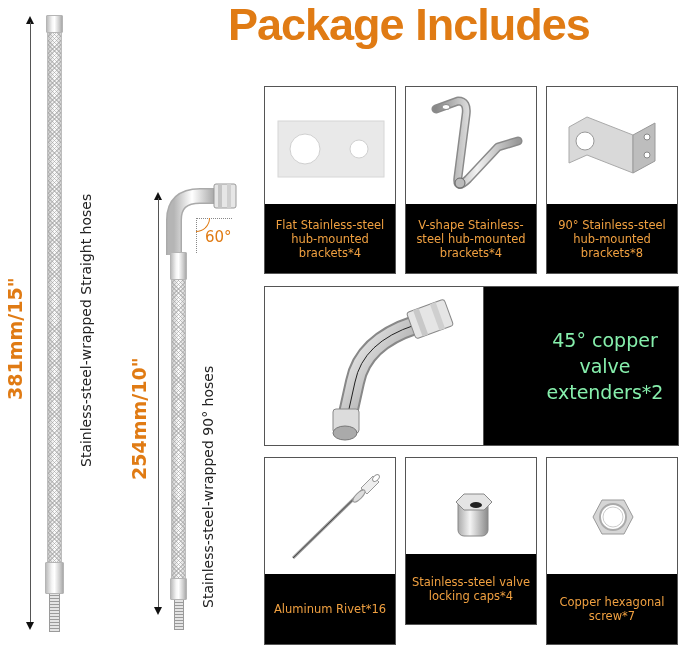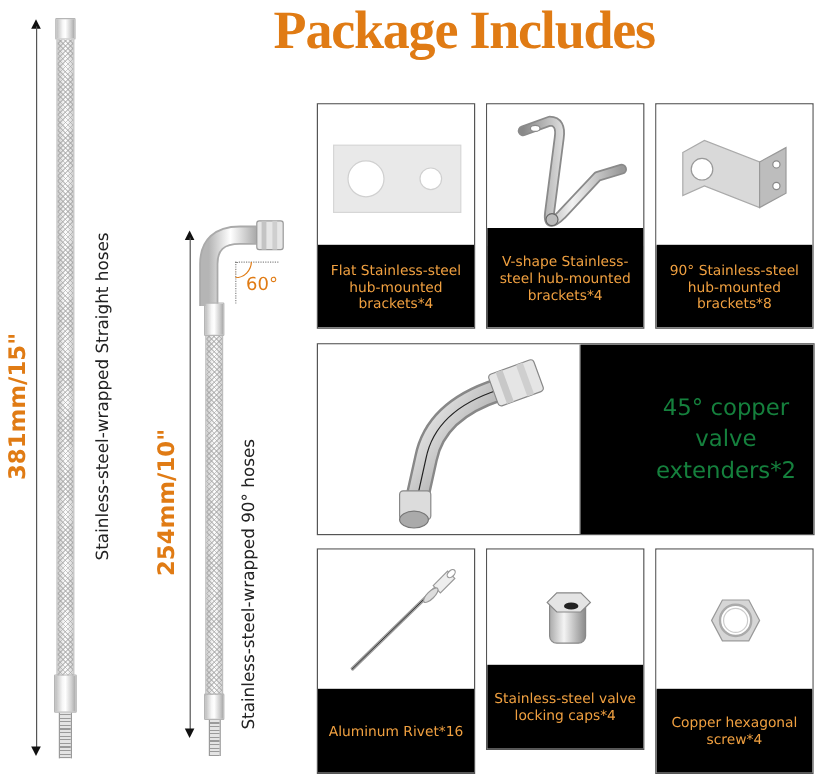--- a/index.html
+++ b/index.html
@@ -1,21 +1,21 @@
 <!DOCTYPE html>
 <html><head>
   <meta charset="utf-8">
   <style>
     * { box-sizing: border-box; margin: 0; padding: 0; }
     html, body { width: 679px; height: 646px; background: #ffffff; overflow: hidden; }
     body { position: relative; font-family: "Liberation Sans", sans-serif; }
 
     .title {
       position: absolute; left: 228px; top: 0px; width: 451px; height: 52px;
-      color: #e07b14; font-family: Liberation Serif, serif; font-weight: bold;
+      color: #e07b14; font-family: Liberation Sans, sans-serif; font-weight: bold;
       font-size: 45px; letter-spacing: -1px; line-height: 50px; white-space: nowrap;
     }
 
     
     .dim-line { position: absolute; width: 1px; background: #555; }
     .arrow-up, .arrow-down { position: absolute; width: 0; height: 0;
       border-left: 4px solid transparent; border-right: 4px solid transparent; }
     .arrow-up { border-bottom: 8px solid #111; }
     .arrow-down { border-top: 8px solid #111; }
 
@@ -64,21 +64,21 @@
     .card { position: absolute; border: 1px solid #555; background: #fff; overflow: hidden; }
     .card .img { position: absolute; left: 0; top: 0; right: 0; background: #fff; }
     .card .cap {
       position: absolute; left: 0; right: 0; bottom: 0; background: #000;
       display: flex; align-items: center; justify-content: center; text-align: center;
       color: #f0a040; font-family: "DejaVu Sans", sans-serif; font-size: 11.5px; line-height: 14px;
       padding: 4px 4px;
     }
     .wide-cap {
       position: absolute; background: #000; display: flex; align-items: center; justify-content: center;
-      text-align: center; color: #15803d; font-family: "DejaVu Sans", sans-serif;
+      text-align: center; color: #86efac; font-family: "DejaVu Sans", sans-serif;
       font-size: 19px; line-height: 26px; padding-left: 48px;
     }
   </style>
 </head>
 <body>
 
 <div class="title">Package Includes</div>
 
 <div>
   <div class="arrow-up" style="left:26px; top:16px;"></div>
@@ -147,21 +147,21 @@
             <stop offset="0.5" stop-color="#f2f2f2"></stop>
             <stop offset="1" stop-color="#999"></stop>
           </linearGradient>
         </defs>
       <path d="M30 22 L52 14 Q62 14 60 28 L52 90 Q50 104 62 92 L92 60 L112 54" fill="none" stroke="#8a8a8a" stroke-width="9" stroke-linecap="round" stroke-linejoin="round"></path>
       <path d="M30 22 L52 14 Q62 14 60 28 L52 90 Q50 104 62 92 L92 60 L112 54" fill="none" stroke="url(#vb)" stroke-width="6" stroke-linecap="round" stroke-linejoin="round"></path>
       <ellipse cx="40" cy="20" rx="4" ry="2.5" fill="#fff" stroke="#888"></ellipse>
       <circle cx="54" cy="96" r="5" fill="#bbb" stroke="#666"></circle>
     </svg>
   </div>
-  <div class="cap" style="height:83px;">V-shape Stainless-steel hub-mounted brackets*4</div>
+  <div class="cap" style="height:69px;">V-shape Stainless-steel hub-mounted brackets*4</div>
 </div>
 
 <div class="card" style="left:546px; top:86px; width:132px; height:188px;">
   <div class="img" style="height:118px;">
     <svg width="132" height="118" viewBox="0 0 132 118">
       <polygon points="22,40 40,30 86,48 86,86 40,68 22,76" fill="#d9d9d9" stroke="#aaa"></polygon>
       <polygon points="86,48 108,36 108,74 86,86" fill="#bdbdbd" stroke="#999"></polygon>
       <circle cx="38" cy="54" r="9" fill="#fff" stroke="#999"></circle>
       <circle cx="100" cy="50" r="3" fill="#fff" stroke="#888"></circle>
       <circle cx="100" cy="68" r="3" fill="#fff" stroke="#888"></circle>
@@ -227,14 +227,14 @@
 </div>
 
 <div class="card" style="left:546px; top:457px; width:132px; height:188px;">
   <div class="img" style="height:117px;">
     <svg width="132" height="117" viewBox="0 0 132 117">
       <polygon points="46,59 55,42 77,42 86,59 77,76 55,76" fill="#d6d6d6" stroke="#999"></polygon>
       <circle cx="66" cy="59" r="13" fill="#fff" stroke="#aaa" stroke-width="2"></circle>
       <circle cx="66" cy="59" r="10" fill="#fff" stroke="#ccc"></circle>
     </svg>
   </div>
-  <div class="cap" style="height:70px;">Copper hexagonal screw*4</div>
+  <div class="cap" style="height:70px;">Copper hexagonal screw*7</div>
 </div>
 
 </body></html>

